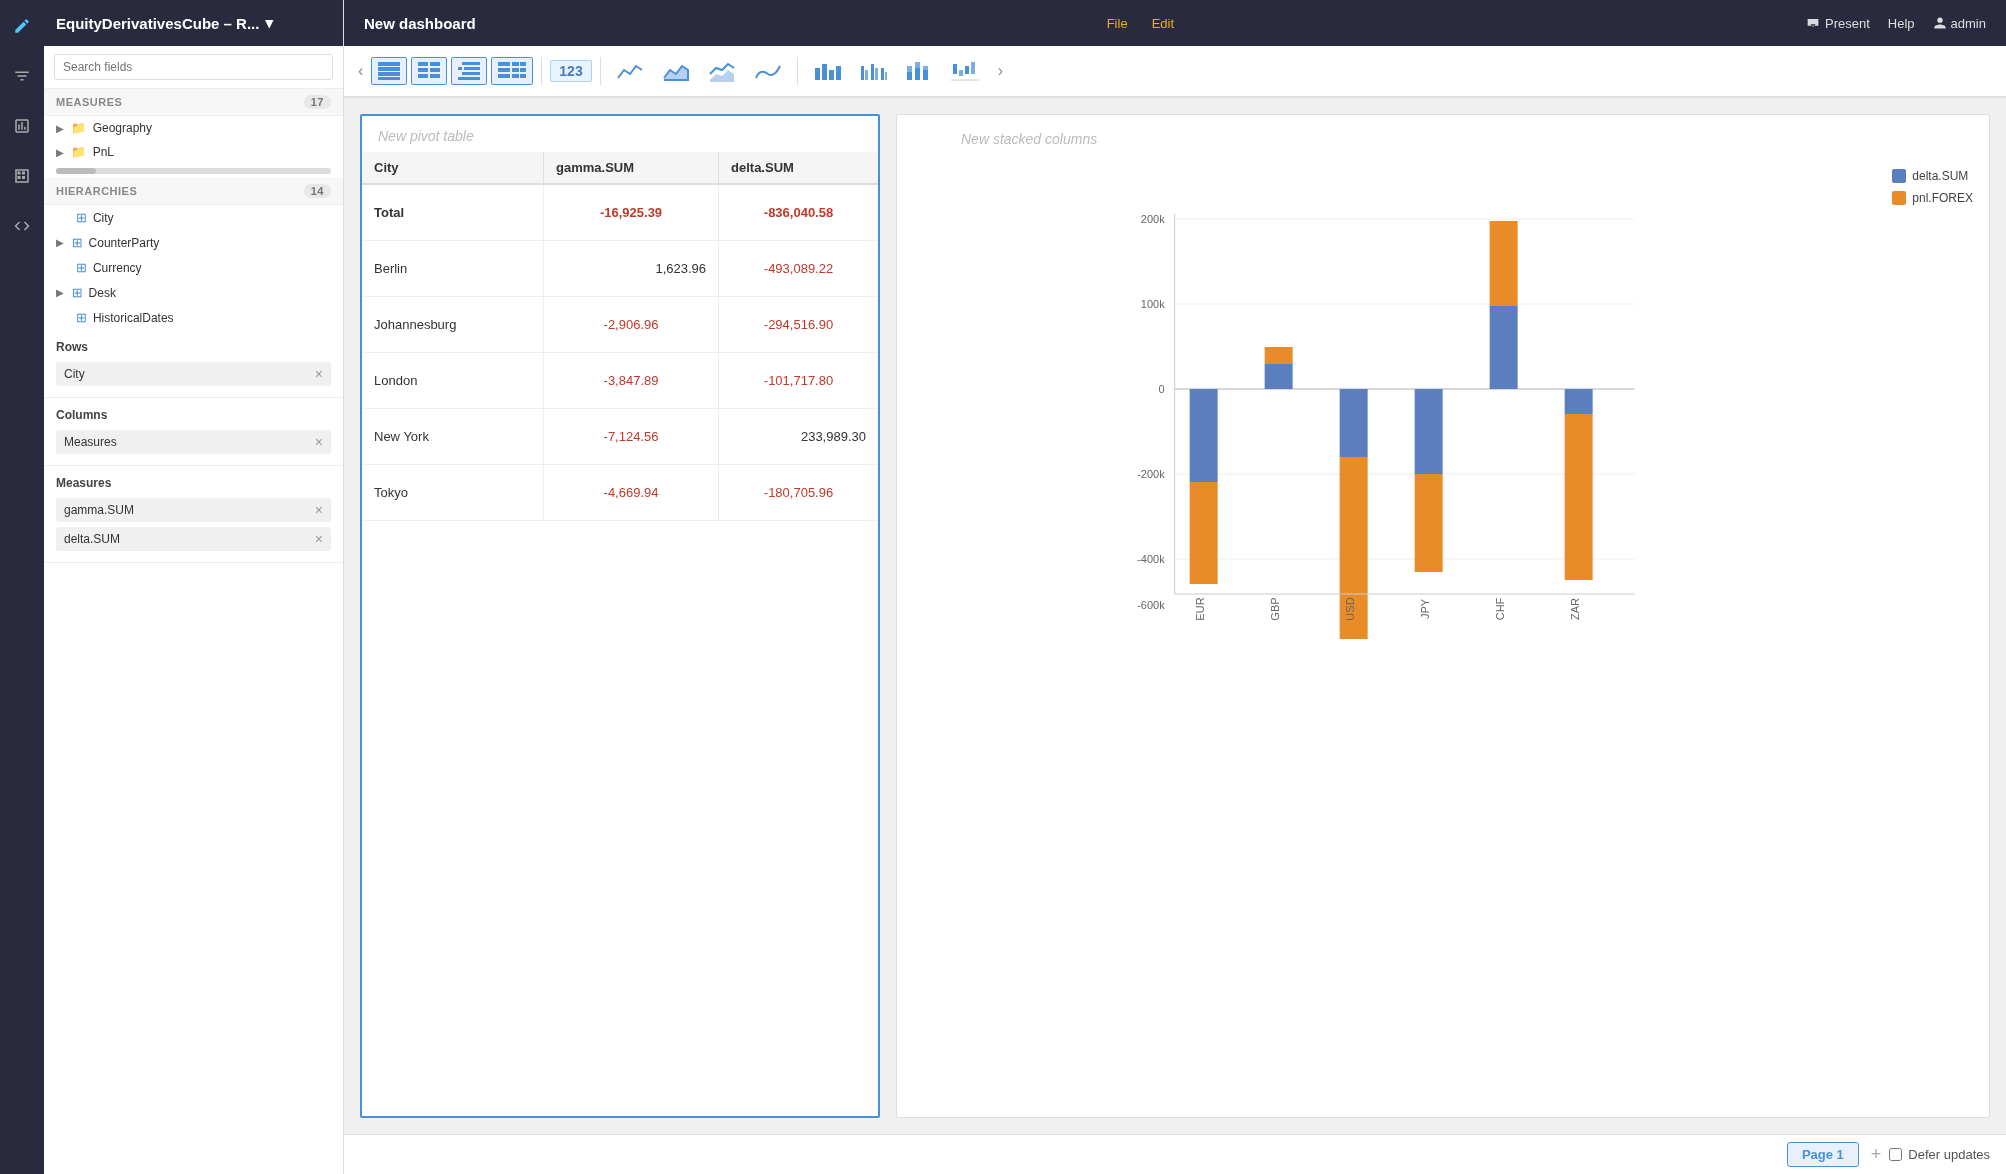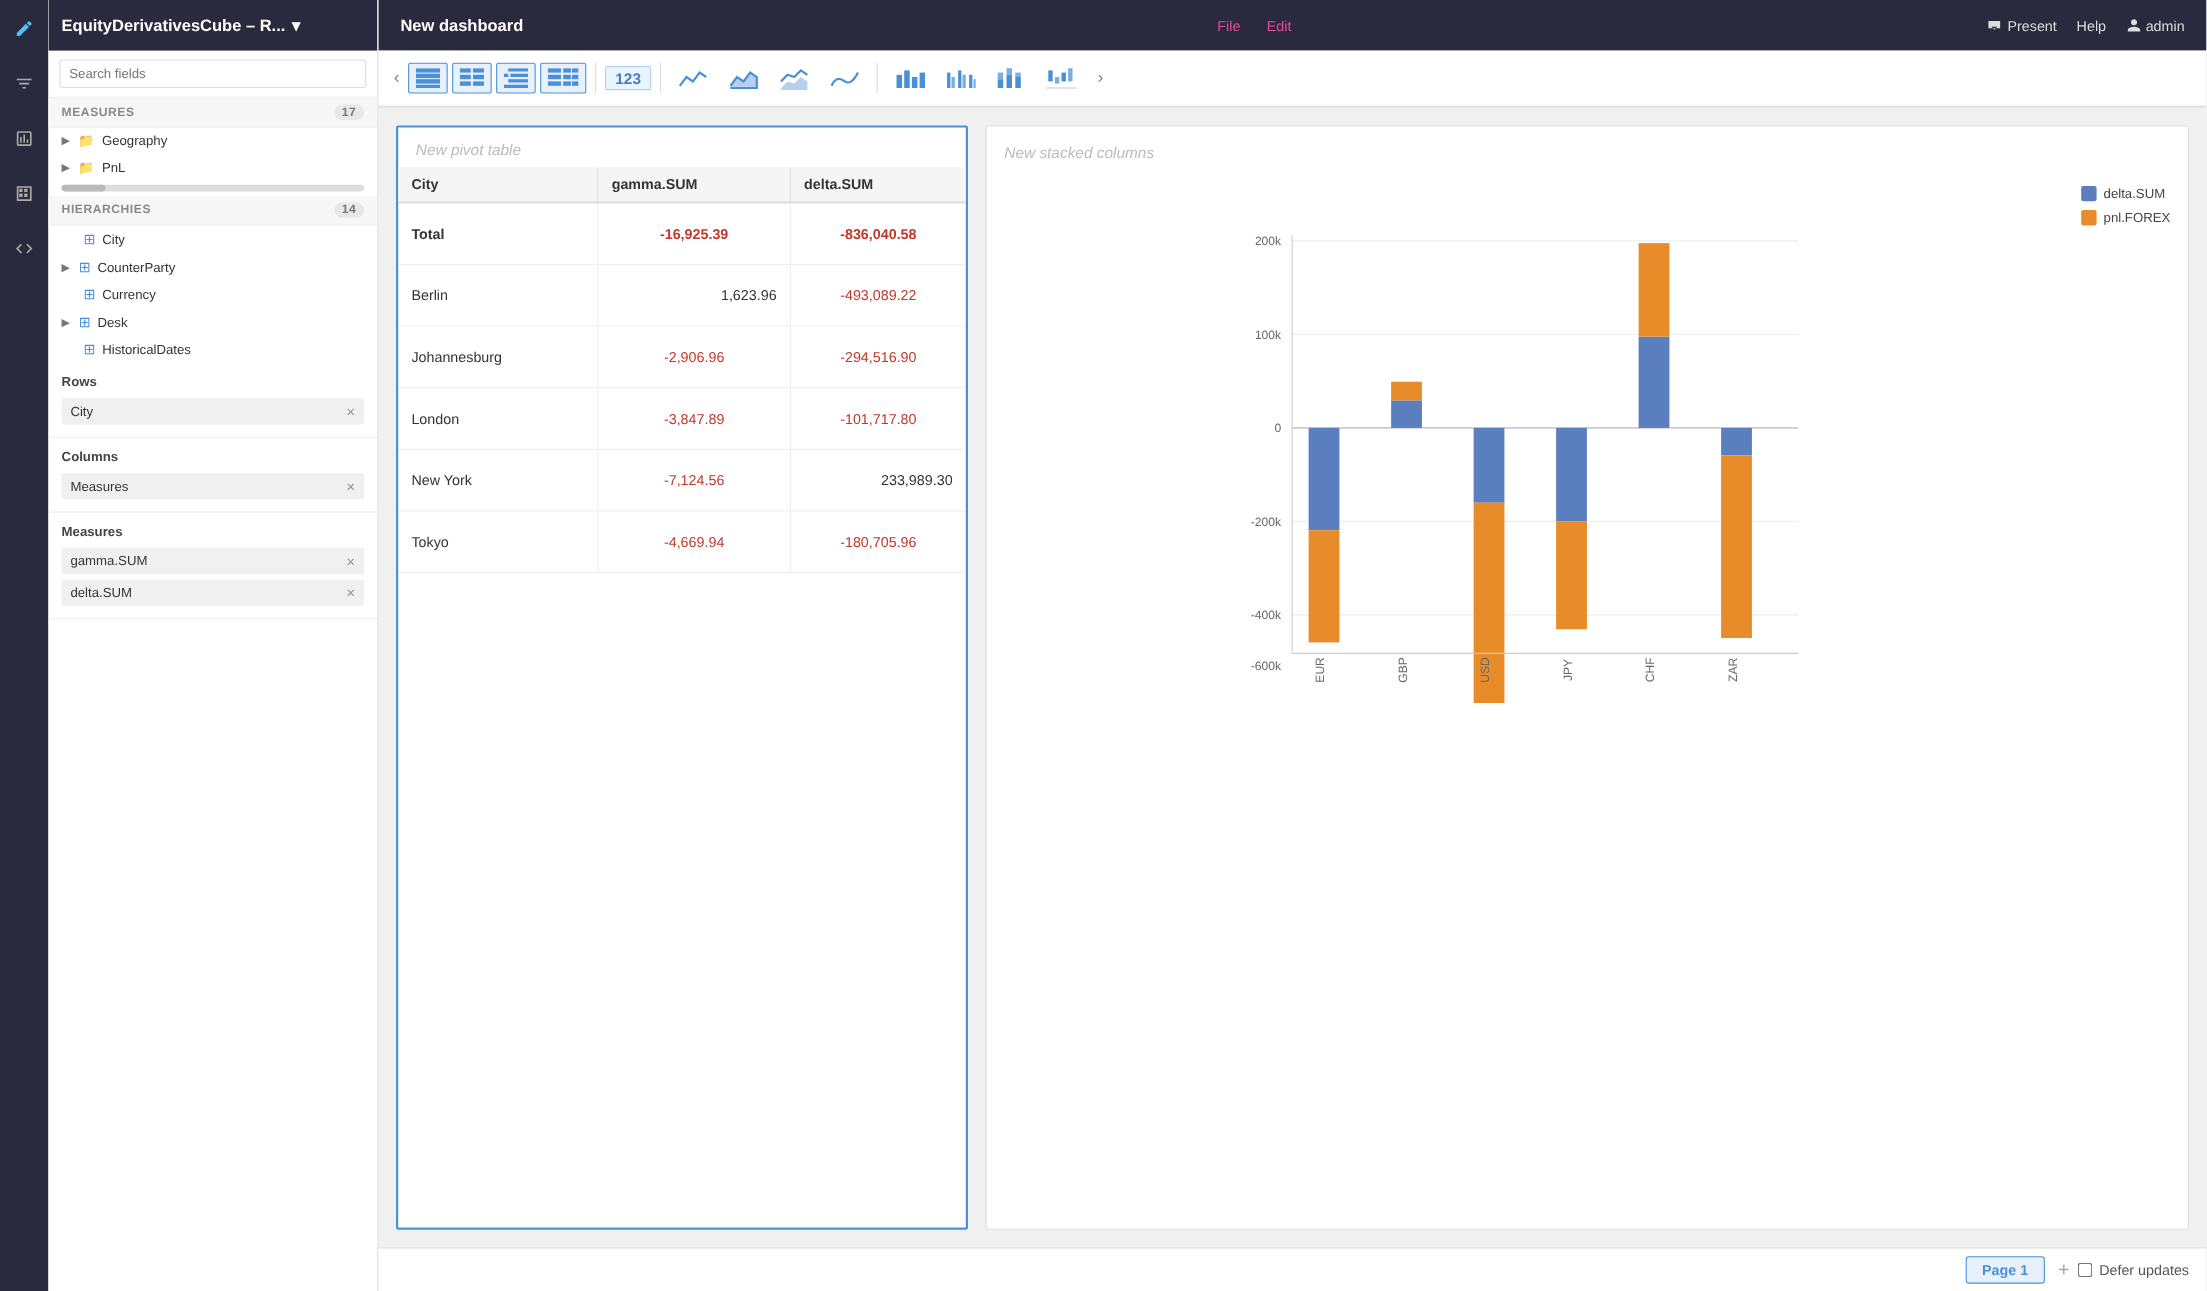--- a/index.html
+++ b/index.html
@@ -125,21 +125,21 @@
       color: #fff;
       display: flex;
       align-items: center;
       justify-content: space-between;
       padding: 0 20px;
       height: 46px;
       flex-shrink: 0;
     }
     .top-nav .title { font-size: 15px; font-weight: 600; }
     .top-nav .nav-center { display: flex; gap: 24px; align-items: center; }
-    .top-nav .nav-link { color: #ec4899; font-size: 13px; cursor: pointer; }
+    .top-nav .nav-link { color: #eab308; font-size: 13px; cursor: pointer; }
     .top-nav .nav-right { display: flex; gap: 18px; align-items: center; }
     .top-nav .nav-right span { color: #ddd; font-size: 13px; cursor: pointer; display: flex; align-items: center; gap: 4px; }
 
     
     .toolbar {
       background: #fff;
       border-bottom: 2px solid #e0e0e0;
       display: flex;
       align-items: center;
       padding: 6px 10px;
@@ -219,20 +219,21 @@
       border: 1px solid #ddd;
       border-radius: 2px;
       display: flex;
       flex-direction: column;
       padding: 16px;
       overflow: hidden;
     }
     .chart-title {
       color: #bbb; font-size: 14px; margin-bottom: 12px;
       font-style: italic;
+      margin-left: 48px;
     }
 
     .chart-container {
       flex: 1;
       display: flex;
       gap: 16px;
       align-items: flex-start;
     }
 
     .chart-svg-area {

